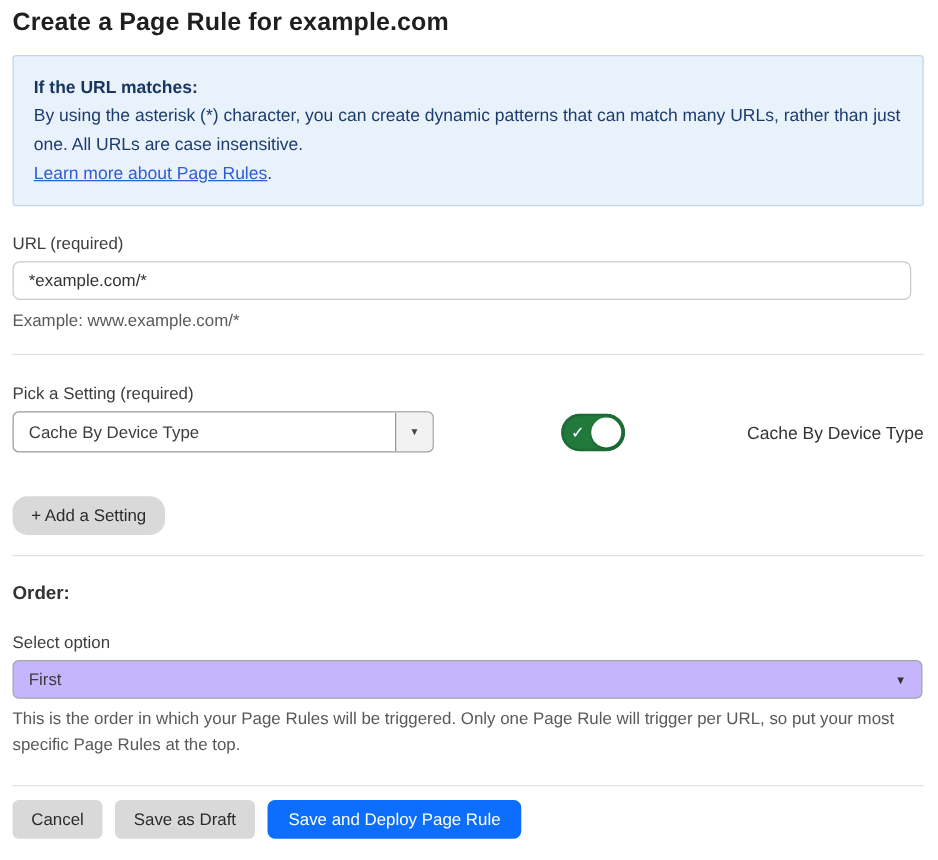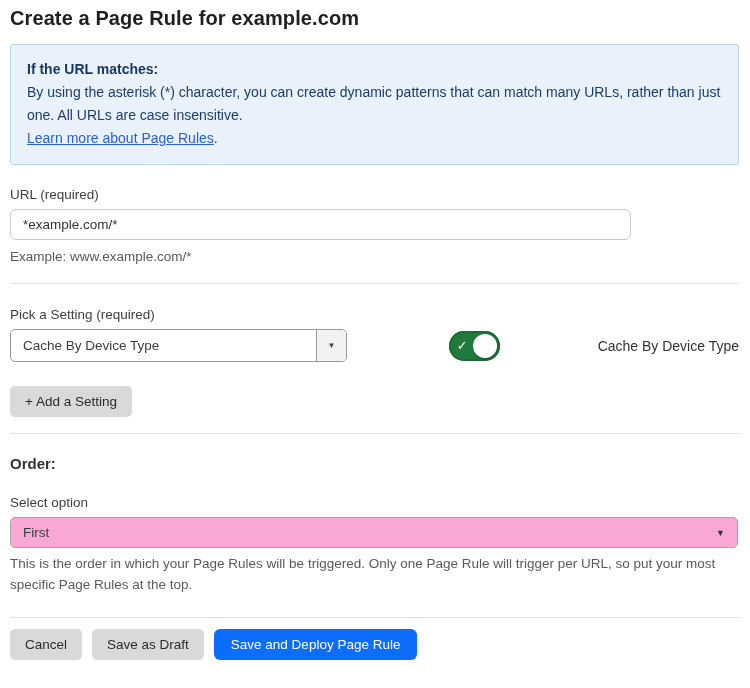--- a/index.html
+++ b/index.html
@@ -49,21 +49,21 @@
   .helper-text {
     font-size: 13.5px;
     color: #595959;
     margin: 6px 0 0 0;
     line-height: 21px;
   }
 
   
   .url-input {
     display: block;
-    width: 621px;
+    width: 719px;
     height: 31px;
     border: 1px solid #c9c9c9;
     border-radius: 6px;
     padding: 0 12px;
     font-family: "Liberation Sans", "DejaVu Sans", sans-serif;
     font-size: 13.5px;
     color: #333333;
     outline: none;
     background: #ffffff;
   }
@@ -161,32 +161,32 @@
     font-family: "Liberation Sans", "DejaVu Sans", sans-serif;
     background: #d9d9d9;
     color: #2b2b2b;
     border: none;
     border-radius: 5px;
     height: 31px;
     padding: 0 15px;
     font-size: 13.5px;
     cursor: pointer;
   }
-  .add-setting-btn { margin-top: 24px; display: inline-block; }
+  .add-setting-btn { margin-top: 35px; display: inline-block; border-radius: 12px; }
 
   
   .select-full {
     display: flex;
     align-items: center;
     justify-content: space-between;
     width: 728px;
     height: 31px;
     border: 1px solid #a5a5a5;
     border-radius: 5px;
-    background: #f9a8d4;
+    background: #c4b5fd;
     padding: 0 12px;
     font-size: 13.5px;
     color: #3d3d3d;
     cursor: pointer;
   }
   .select-full .caret { font-size: 9px; color: #333333; }
 
   .order-helper { margin-top: 5px; width: 710px; }
 
   .footer-row {

